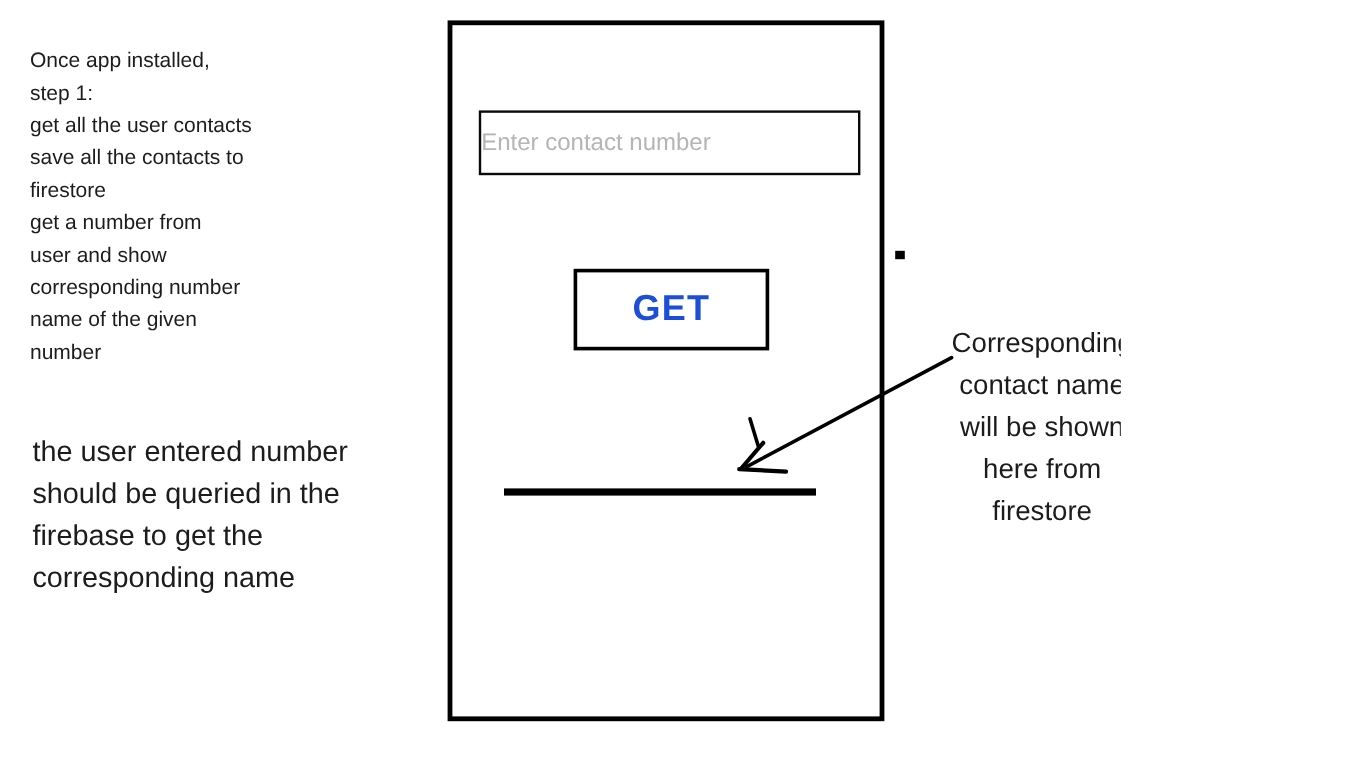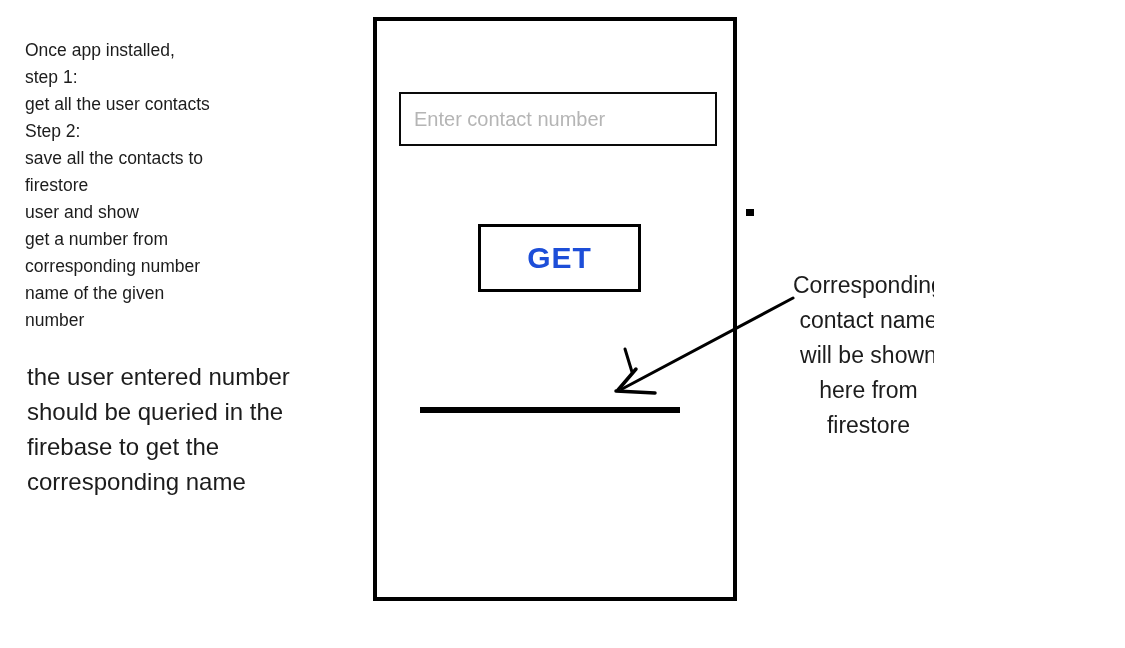--- a/index.html
+++ b/index.html
@@ -44,21 +44,21 @@
     left: 22px;
     top: 71px;
     width: 318px;
     height: 54px;
     box-sizing: border-box;
     border: 2px solid #0a0a0a;
     background: #ffffff;
     font-family: "Liberation Sans", sans-serif;
     font-size: 20px;
     color: #3a3a3a;
-    padding: 0 13px;
+    padding: 0 0;
     outline: none;
     border-radius: 0;
   }
   .input-box::placeholder {
     color: #b5b5b5;
     opacity: 1;
   }
   .get-btn {
     position: absolute;
     left: 101px;
@@ -111,25 +111,24 @@
 </style>
 </head>
 <body>
 
 <div class="canvas">
 
   <div class="steps">
     <div>Once app installed,</div>
     <div>step 1:</div>
     <div>get all the user contacts</div>
-    <div>Step 2:</div>
     <div>save all the contacts to</div>
     <div>firestore</div>
+    <div>get  a number from</div>
     <div>user and show</div>
-    <div>get  a number from</div>
     <div>corresponding number</div>
     <div>name of the given</div>
     <div>number</div>
   </div>
 
   <div class="query-note">
     <div>the user entered number</div>
     <div>should be queried in the</div>
     <div>firebase to get the</div>
     <div>corresponding name</div>

